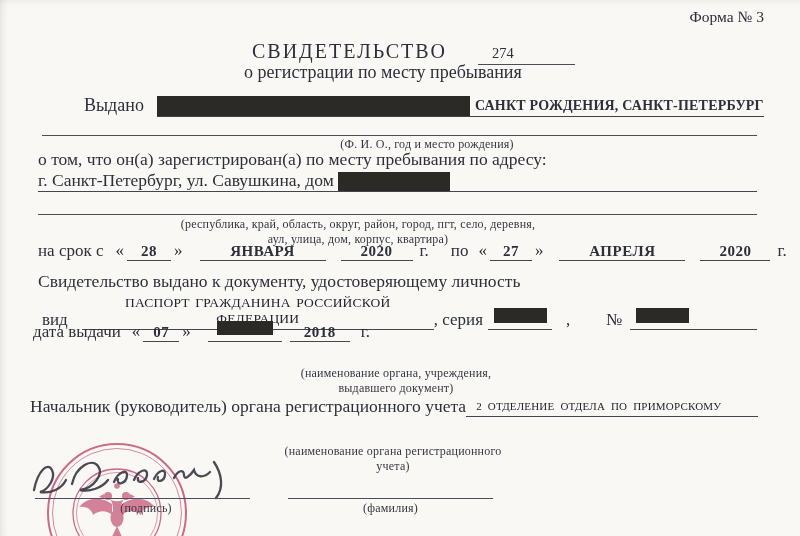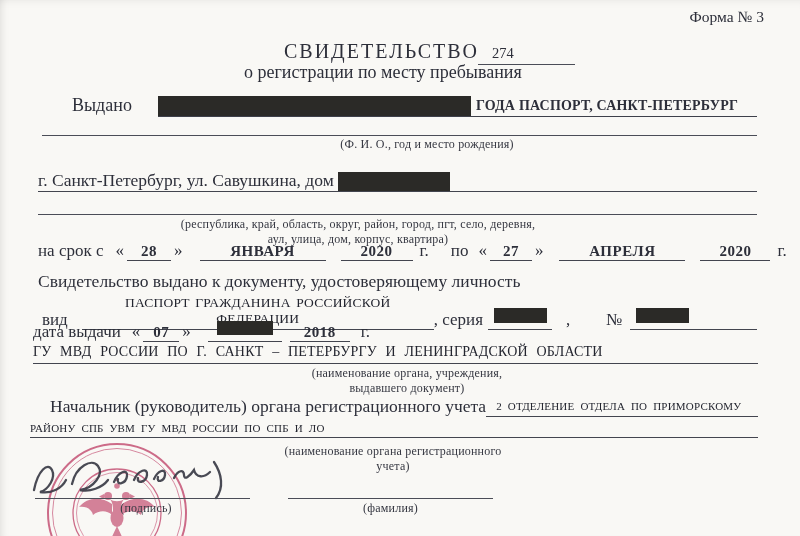--- a/index.html
+++ b/index.html
@@ -8,41 +8,41 @@
     background:#f9f8f5;overflow:hidden;
     font-family:"Liberation Serif","DejaVu Serif",serif;
     color:#2d2f3a;
     box-shadow:inset 8px 0 10px -8px rgba(0,0,0,.14), inset 0 8px 10px -8px rgba(0,0,0,.08);
   }
   .abs{position:absolute;}
   .hline{position:absolute;border-top:1.4px solid #4b4d57;height:0;}
   .caption{position:absolute;font-size:12px;color:#353741;text-align:center;letter-spacing:.2px;}
   .redact{background:#2b2a27;display:inline-block;}
   .form-no{top:8px;right:36px;font-size:15.5px;}
-  .title{left:252px;top:40px;font-size:20px;letter-spacing:2px;margin-left:32px;}
+  .title{left:252px;top:40px;font-size:20px;letter-spacing:2px;}
   .cert-no{left:492px;top:45px;font-size:14.5px;}
   .subtitle{left:244px;top:62px;font-size:18px;}
   .row{position:absolute;display:flex;align-items:flex-end;}
-  .issued-row{left:72px;right:43px;top:95px;gap:13px;}
+  .issued-row{left:84px;right:43px;top:95px;}
   .issued-label{font-size:18px;margin-right:13px;padding-bottom:1px;}
   .issued-value{flex:1;display:flex;align-items:flex-end;border-bottom:1.5px solid #3e404a;}
   .issued-bold{font-size:14px;font-weight:bold;margin-left:5px;padding-bottom:2px;letter-spacing:.2px;white-space:nowrap;}
   .statement{left:38px;top:149px;font-size:17.5px;}
   .addr-row{left:38px;right:43px;top:170px;border-bottom:1.4px solid #43454f;align-items:flex-end;}
   .addr-text{font-size:17.5px;white-space:nowrap;}
   .term-row{left:38px;right:12px;top:234px;font-size:17px;align-items:baseline;}
   .ucell{border-bottom:1.4px solid #43454f;text-align:center;}
   .val{font-weight:bold;font-size:15px;letter-spacing:.5px;}
   .intro{left:38px;top:271px;font-size:17.5px;}
   .vid-row{left:42px;right:43px;top:295px;font-size:17px;align-items:flex-end;}
   .caps{font-size:13.5px;letter-spacing:.2px;word-spacing:2px;color:#23252f;}
   .date-row{left:33px;top:321px;font-size:17px;align-items:flex-end;}
   .issuer-row{left:33px;right:42px;top:344px;border-bottom:1.4px solid #43454f;padding-bottom:3px;}
   .issuer-text{font-size:14px;word-spacing:5px;letter-spacing:.2px;color:#23252f;white-space:nowrap;}
-  .reg-row1{left:30px;right:42px;top:396px;align-items:flex-start;margin-left:20px;}
+  .reg-row1{left:30px;right:42px;top:396px;align-items:flex-start;}
   .reg-label{font-size:17.5px;white-space:nowrap;}
   .reg-cell{flex:1;border-bottom:1.4px solid #43454f;padding:0 0 2px 10px;text-align:left;}
   .reg-caps{font-size:11px;word-spacing:3px;letter-spacing:.2px;color:#23252f;white-space:nowrap;}
   .reg-row2{left:30px;right:42px;top:422px;border-bottom:1.4px solid #43454f;padding-bottom:3px;}
   .name-label{left:288px;width:205px;top:483px;font-size:14.5px;text-align:center;letter-spacing:1px;word-spacing:3px;}
   .stamp-svg{left:37px;top:433px;z-index:2;}
   .sig-svg{left:28px;top:454px;z-index:3;}
   .guill{padding:0 3px;}
 </style>
 </head>
@@ -54,26 +54,27 @@
 
   <div class="abs title">СВИДЕТЕЛЬСТВО</div>
   <div class="abs cert-no">274</div>
   <div class="hline" style="left:478px;top:64px;width:97px;"></div>
   <div class="abs subtitle">о регистрации по месту пребывания</div>
 
   <div class="row issued-row">
     <span class="issued-label">Выдано</span>
     <span class="issued-value">
       <span class="redact" style="width:313px;height:20px;"></span>
-      <span class="issued-bold">ГОДА ПАСПОРТ, САНКТ-ПЕТЕРБУРГ</span>
+      <span class="issued-bold">САНКТ РОЖДЕНИЯ, САНКТ-ПЕТЕРБУРГ</span>
     </span>
   </div>
   <div class="hline" style="left:42px;right:43px;top:135px;"></div>
   <div class="caption" style="left:277px;width:300px;top:137px;">(Ф. И. О., год и место рождения)</div>
 
+  <div class="abs statement">о том, что он(а) зарегистрирован(а) по месту пребывания по адресу:</div>
 
   <div class="row addr-row">
     <span class="addr-text">г. Санкт-Петербург, ул. Савушкина, дом</span>
     <span class="redact" style="width:112px;height:19px;margin-left:4px;"></span>
   </div>
   <div class="hline" style="left:38px;right:43px;top:214px;"></div>
   <div class="caption" style="left:172px;width:372px;top:217px;">(республика, край, область, округ, район, город, пгт, село, деревня, аул, улица, дом, корпус, квартира)</div>
 
   <div class="row term-row">
     <span>на срок с</span>
@@ -107,31 +108,25 @@
   <div class="row date-row">
     <span>дата выдачи</span>
     <span class="guill" style="margin-left:8px;">«</span>
     <span class="ucell val" style="width:36px;">07</span>
     <span class="guill">»</span>
     <span class="ucell" style="width:74px;margin-left:14px;"><span class="redact" style="width:56px;height:14px;margin-bottom:1px;"></span></span>
     <span class="ucell val" style="width:60px;margin-left:8px;text-align:center;">2018</span>
     <span style="margin-left:11px;">г.</span>
   </div>
 
-  <div class="row issuer-row">
-    <span class="issuer-text">ГУ МВД РОССИИ ПО Г. САНКТ – ПЕТЕРБУРГУ И ЛЕНИНГРАДСКОЙ ОБЛАСТИ</span>
-  </div>
-  <div class="caption" style="left:282px;width:250px;top:366px;">(наименование органа, учреждения, выдавшего документ)</div>
+  <div class="caption" style="left:271px;width:250px;top:366px;">(наименование органа, учреждения, выдавшего документ)</div>
 
   <div class="row reg-row1">
     <span class="reg-label">Начальник (руководитель) органа регистрационного учета</span>
     <span class="reg-cell"><span class="reg-caps">2 ОТДЕЛЕНИЕ ОТДЕЛА ПО ПРИМОРСКОМУ</span></span>
-  </div>
-  <div class="row reg-row2">
-    <span class="reg-caps">РАЙОНУ СПБ УВМ ГУ МВД РОССИИ ПО СПБ И ЛО</span>
   </div>
   <div class="caption" style="left:268px;width:250px;top:444px;">(наименование органа регистрационного учета)</div>
 
   <svg class="abs stamp-svg" width="160" height="160" viewBox="0 0 160 160" style="opacity:.8;">
     <g fill="none" stroke="#c2496e">
       <circle cx="80" cy="80" r="69" stroke-width="2"></circle>
       <circle cx="80" cy="80" r="64.5" stroke-width=".8"></circle>
       <circle cx="80" cy="80" r="44" stroke-width="1.3"></circle>
       <circle cx="80" cy="80" r="40.5" stroke-width=".7"></circle>
     </g>

